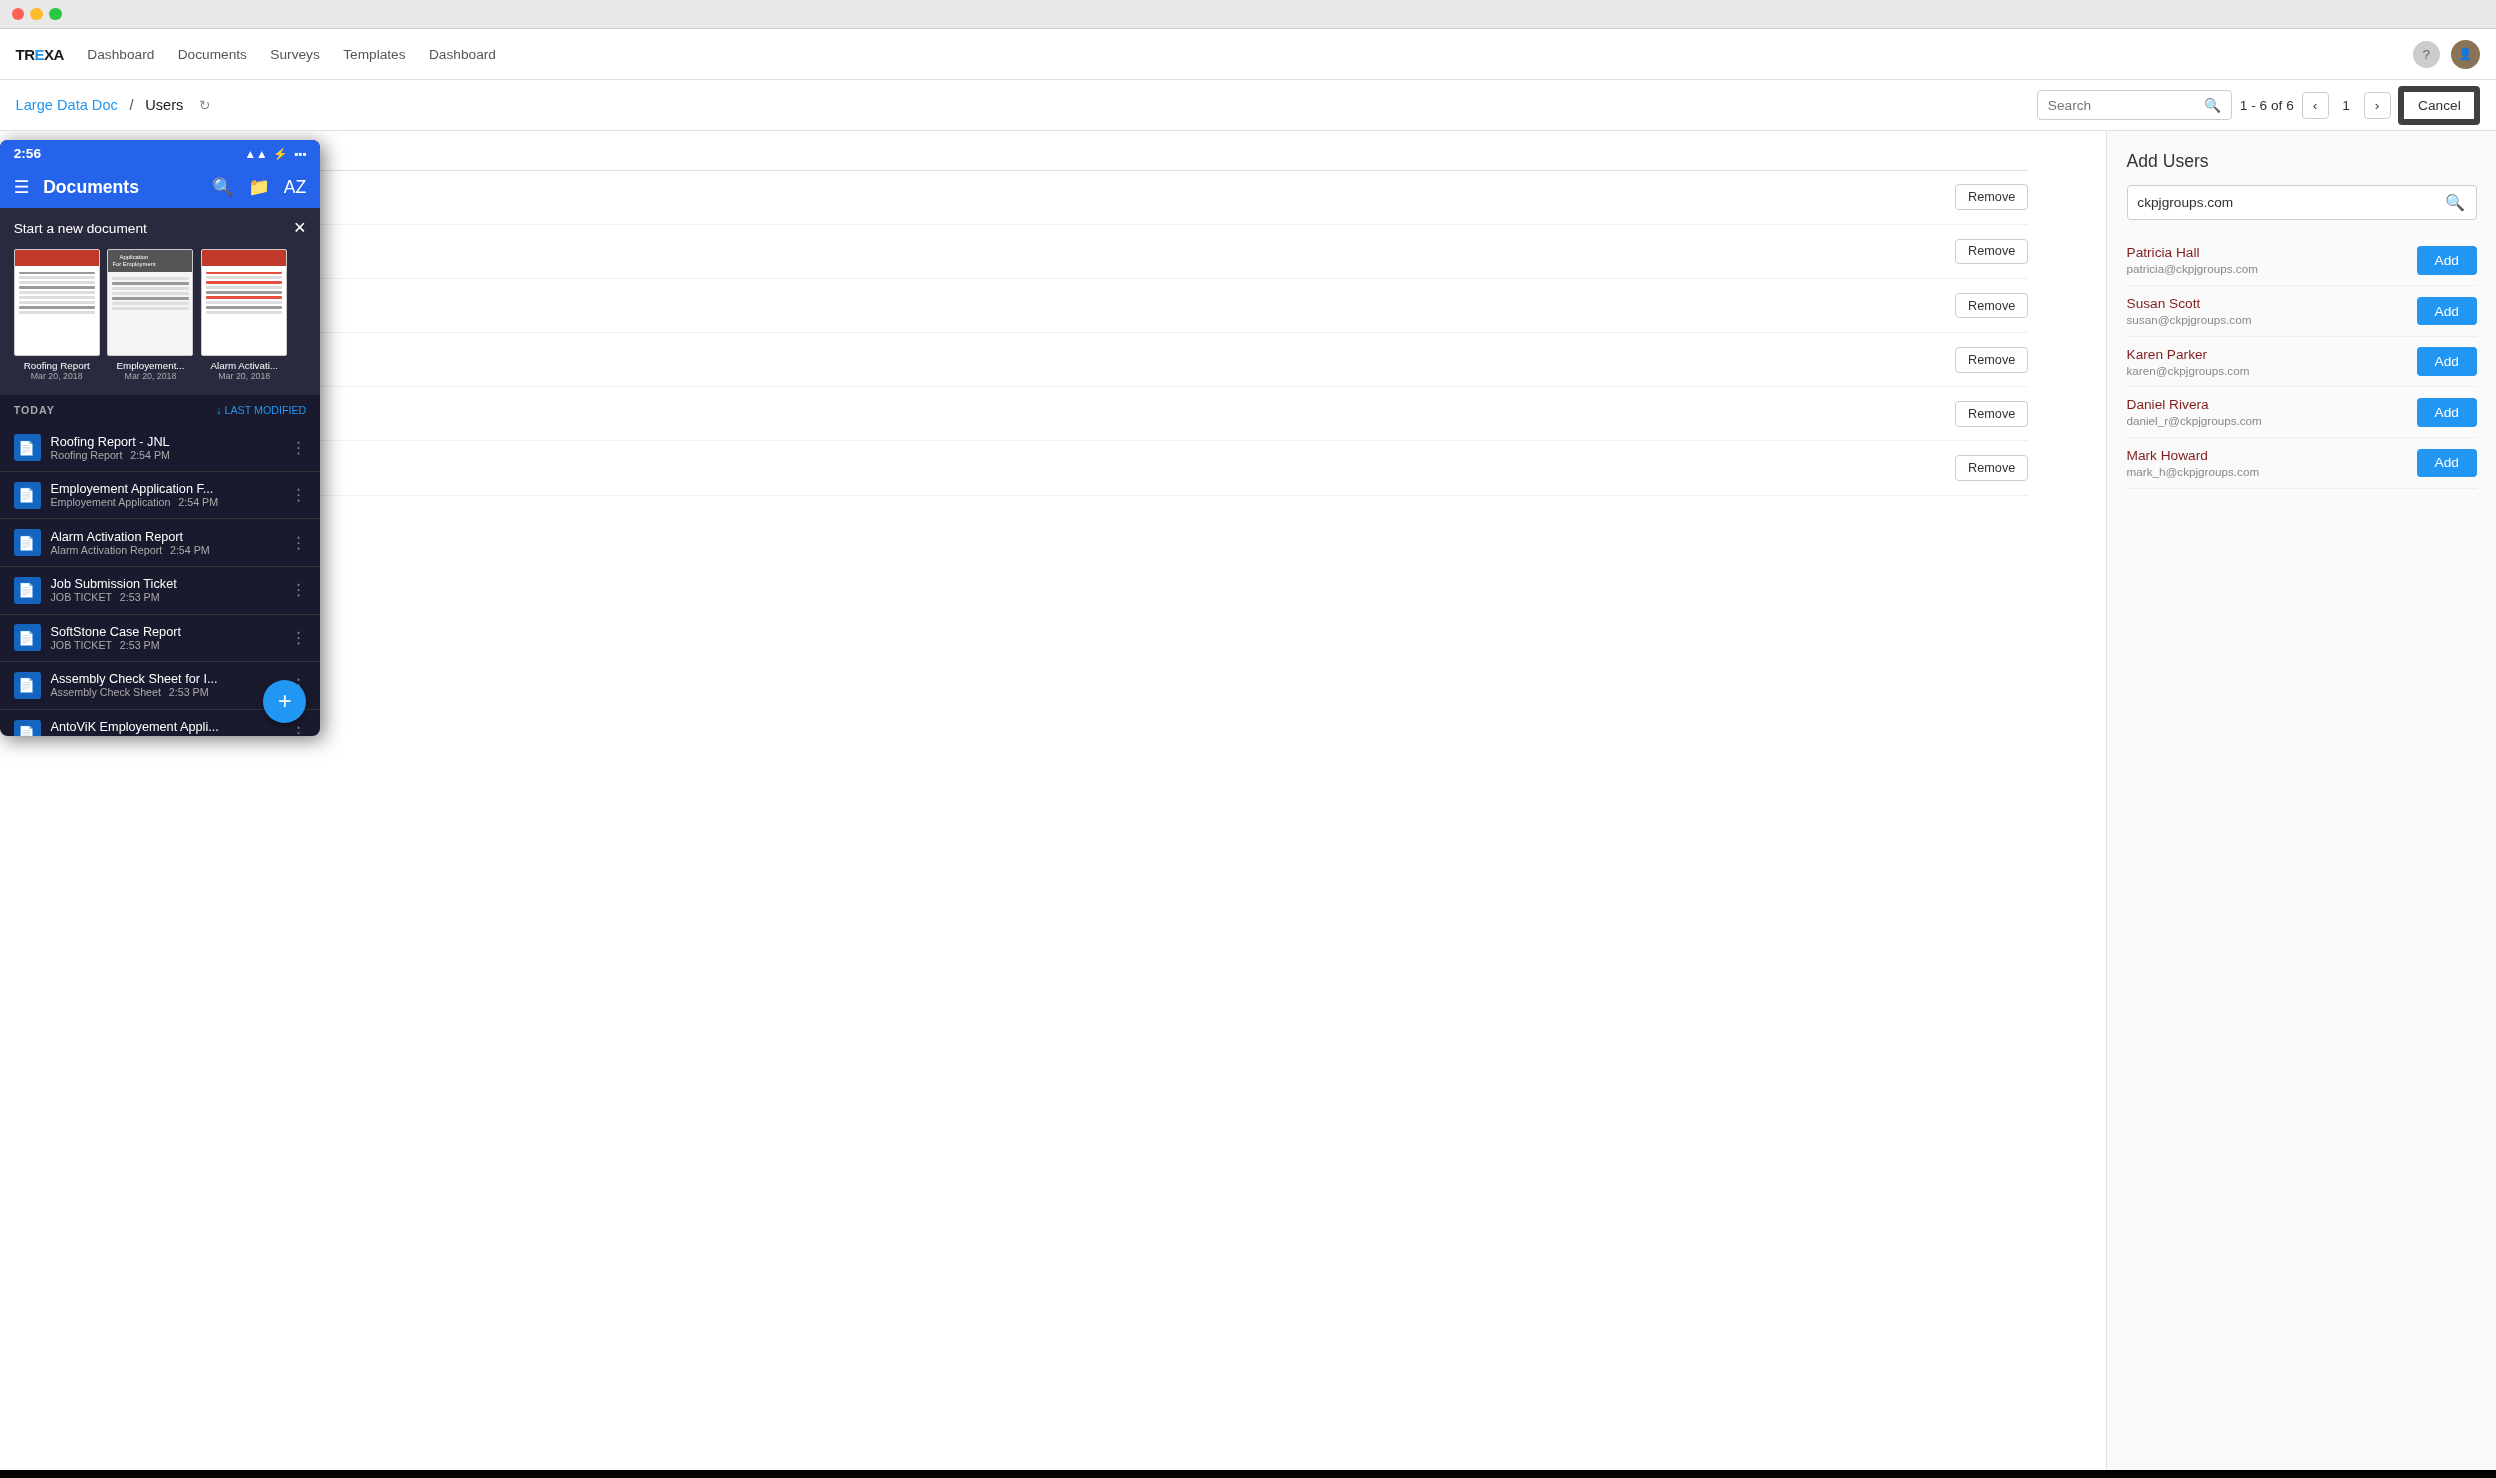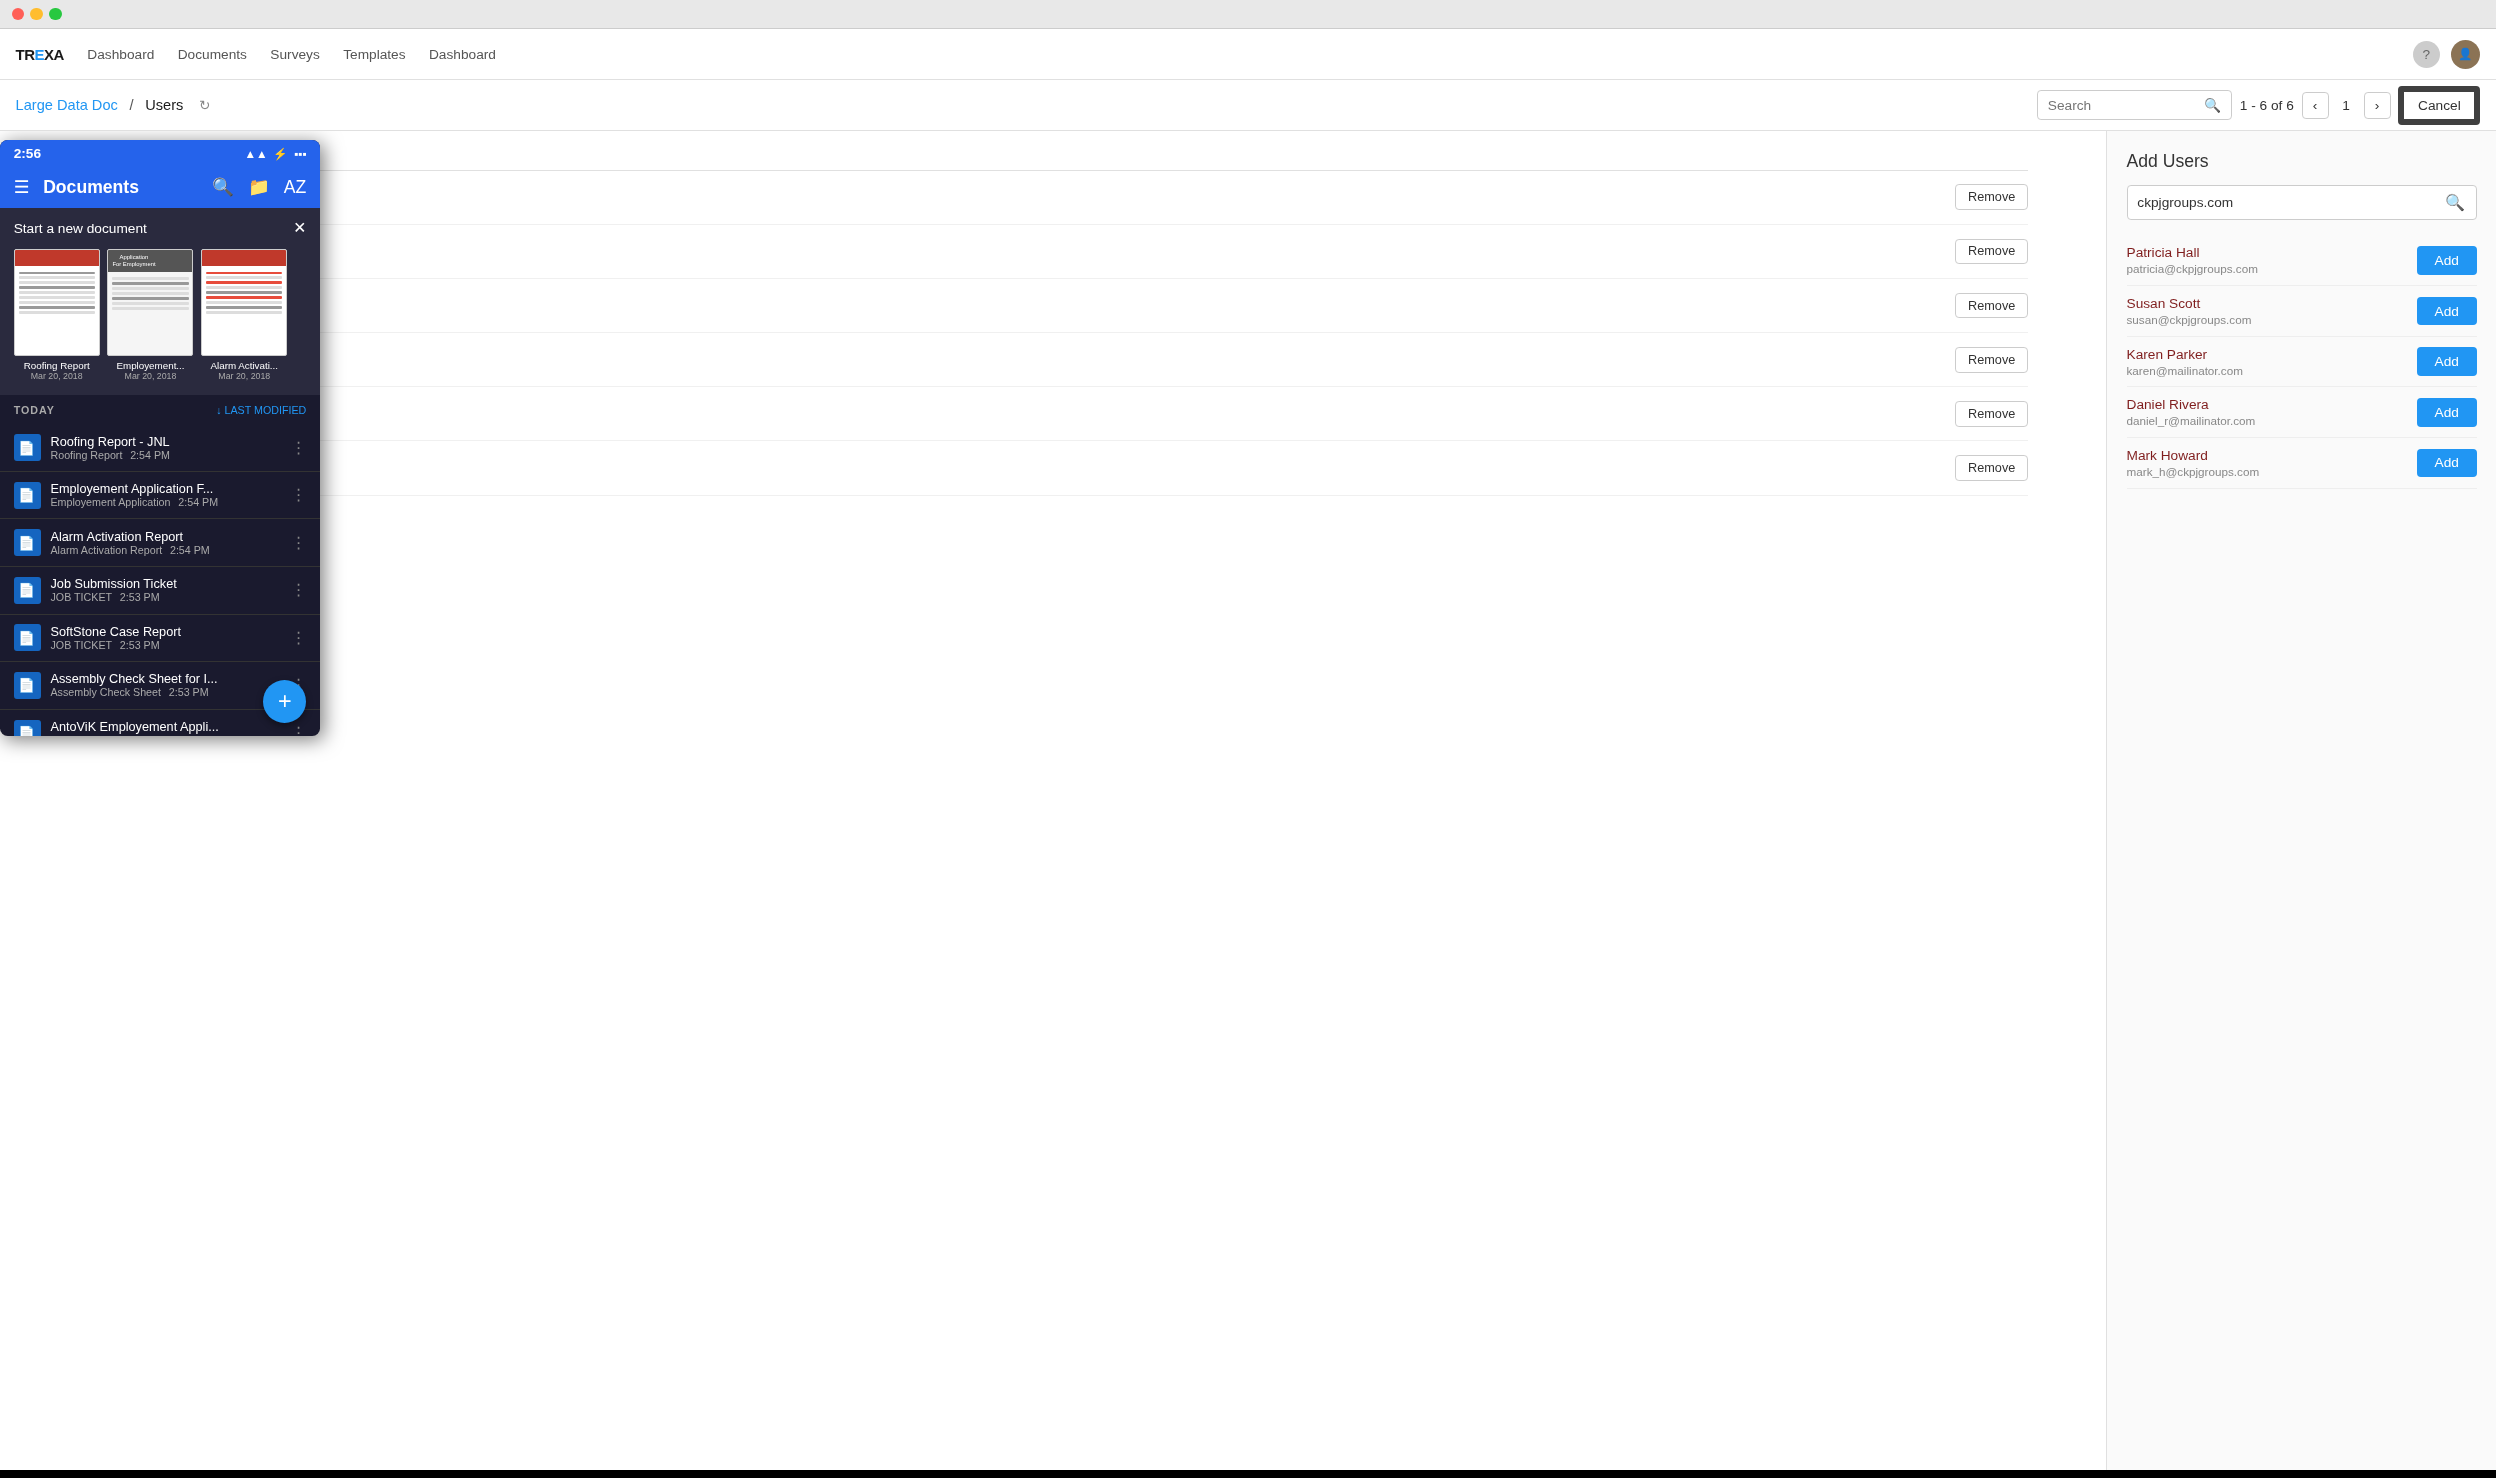--- a/index.html
+++ b/index.html
@@ -492,28 +492,28 @@
           <div class="user-add-row">
     <div class="user-add-info">
       <span class="user-add-name">Susan Scott</span>
       <span class="user-add-email">susan@ckpjgroups.com</span>
     </div>
     <button class="add-btn">Add</button>
   </div>
           <div class="user-add-row">
     <div class="user-add-info">
       <span class="user-add-name">Karen Parker</span>
-      <span class="user-add-email">karen@mailinator.com</span>
+      <span class="user-add-email">karen@ckpjgroups.com</span>
     </div>
     <button class="add-btn">Add</button>
   </div>
           <div class="user-add-row">
     <div class="user-add-info">
       <span class="user-add-name">Daniel Rivera</span>
-      <span class="user-add-email">daniel_r@mailinator.com</span>
+      <span class="user-add-email">daniel_r@ckpjgroups.com</span>
     </div>
     <button class="add-btn">Add</button>
   </div>
           <div class="user-add-row">
     <div class="user-add-info">
       <span class="user-add-name">Mark Howard</span>
       <span class="user-add-email">mark_h@ckpjgroups.com</span>
     </div>
     <button class="add-btn">Add</button>
   </div>

